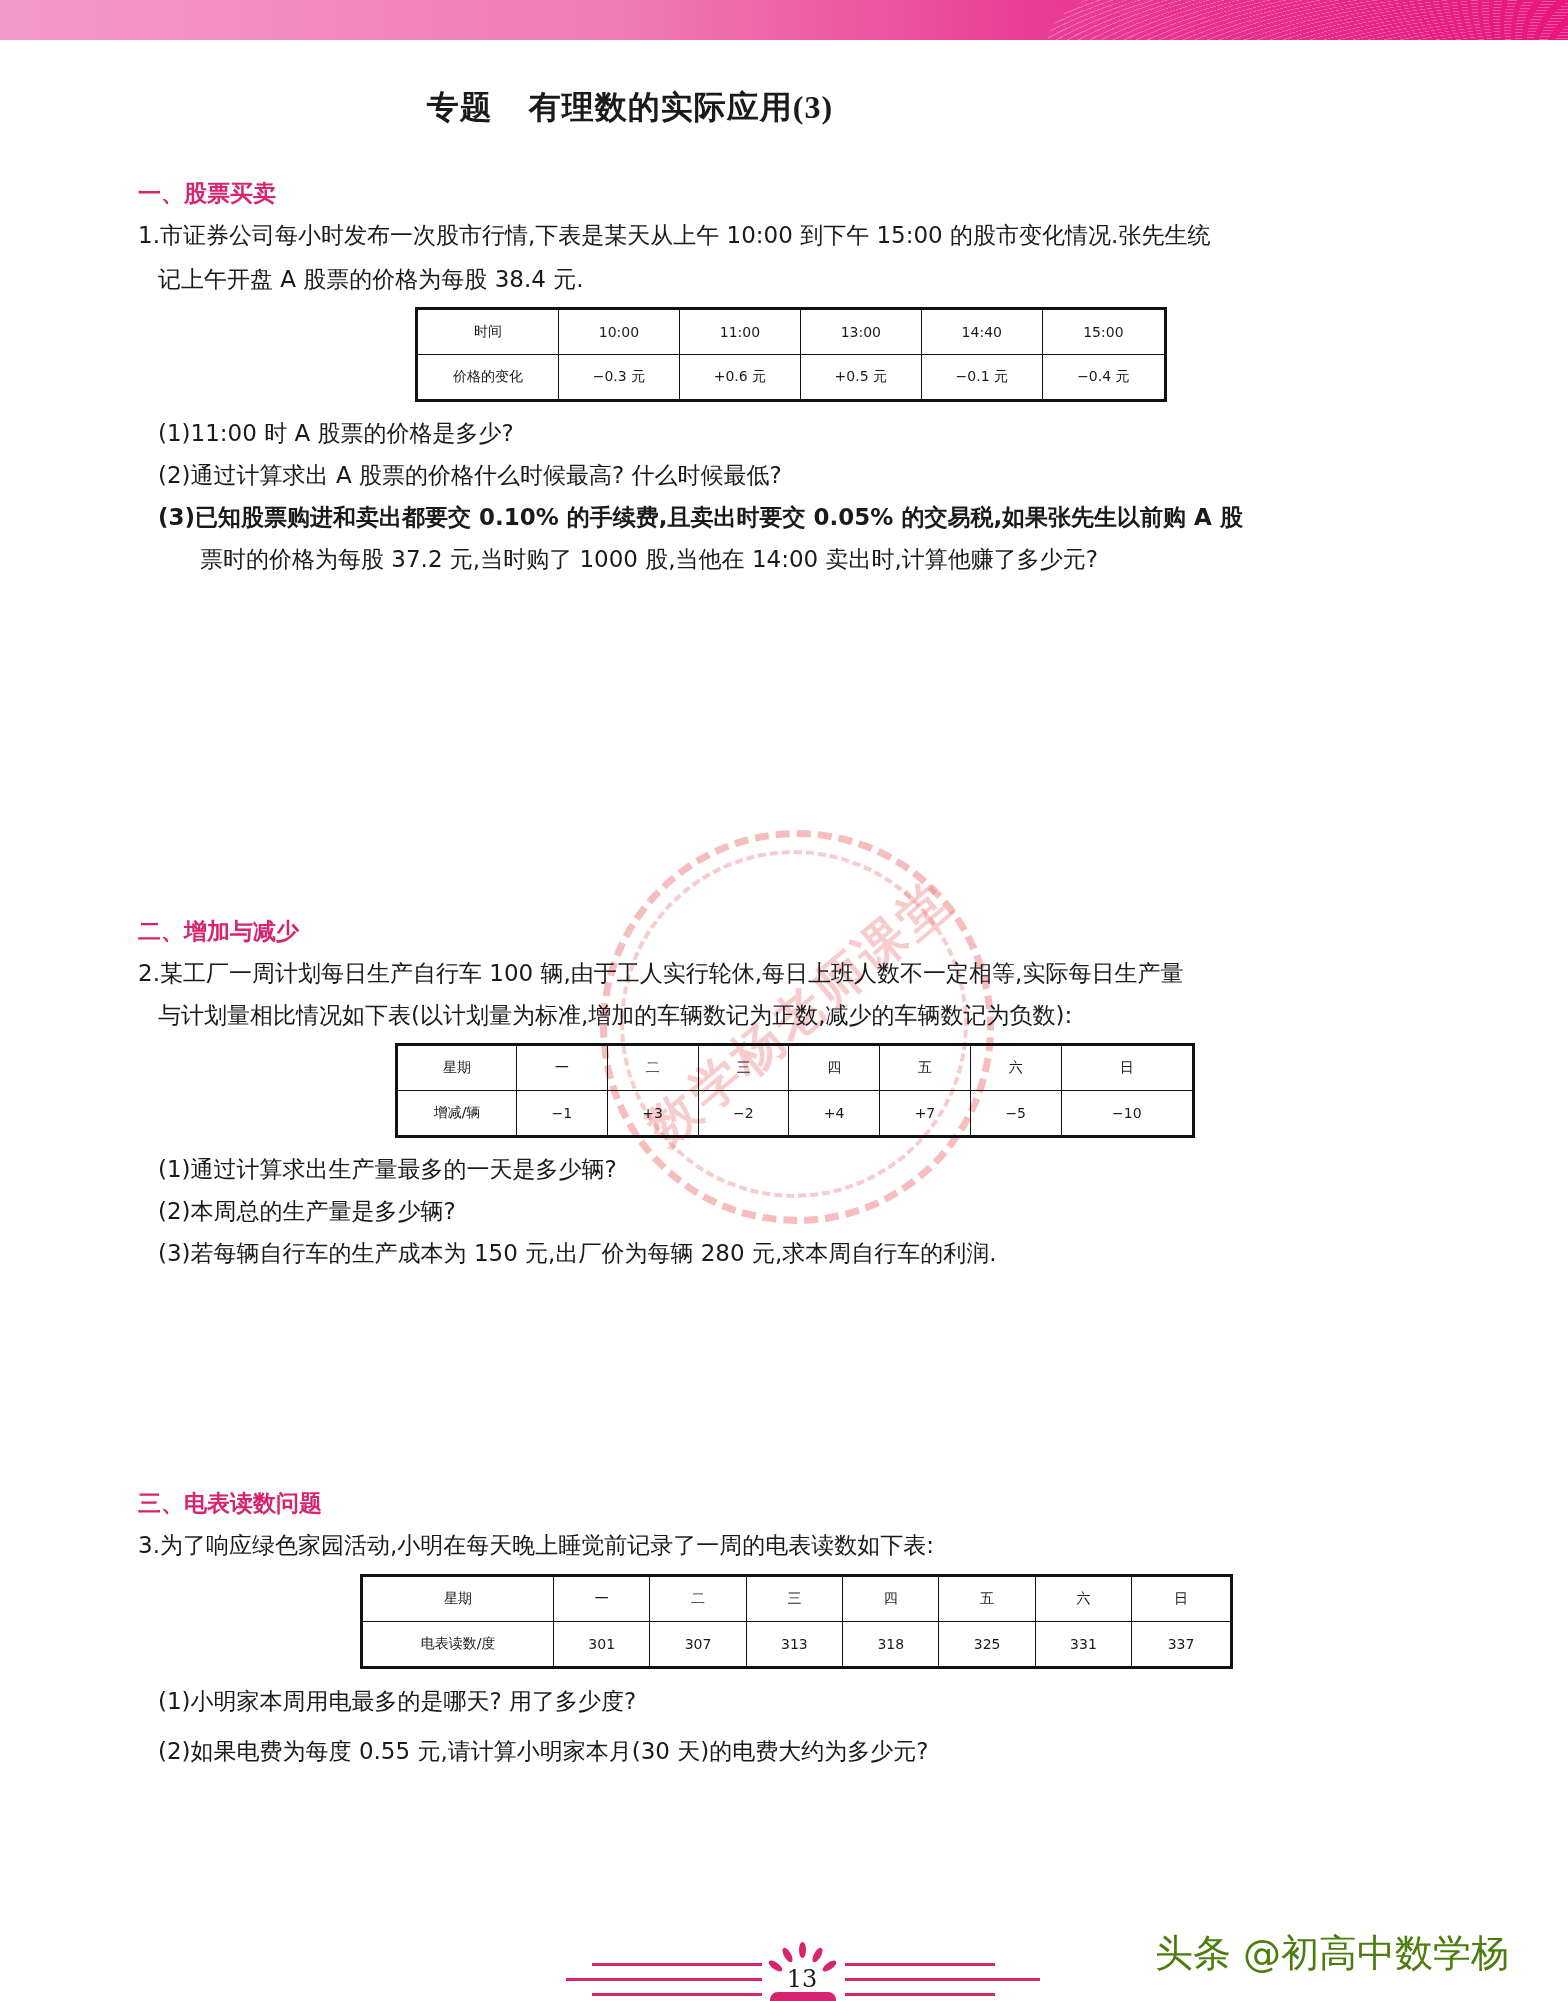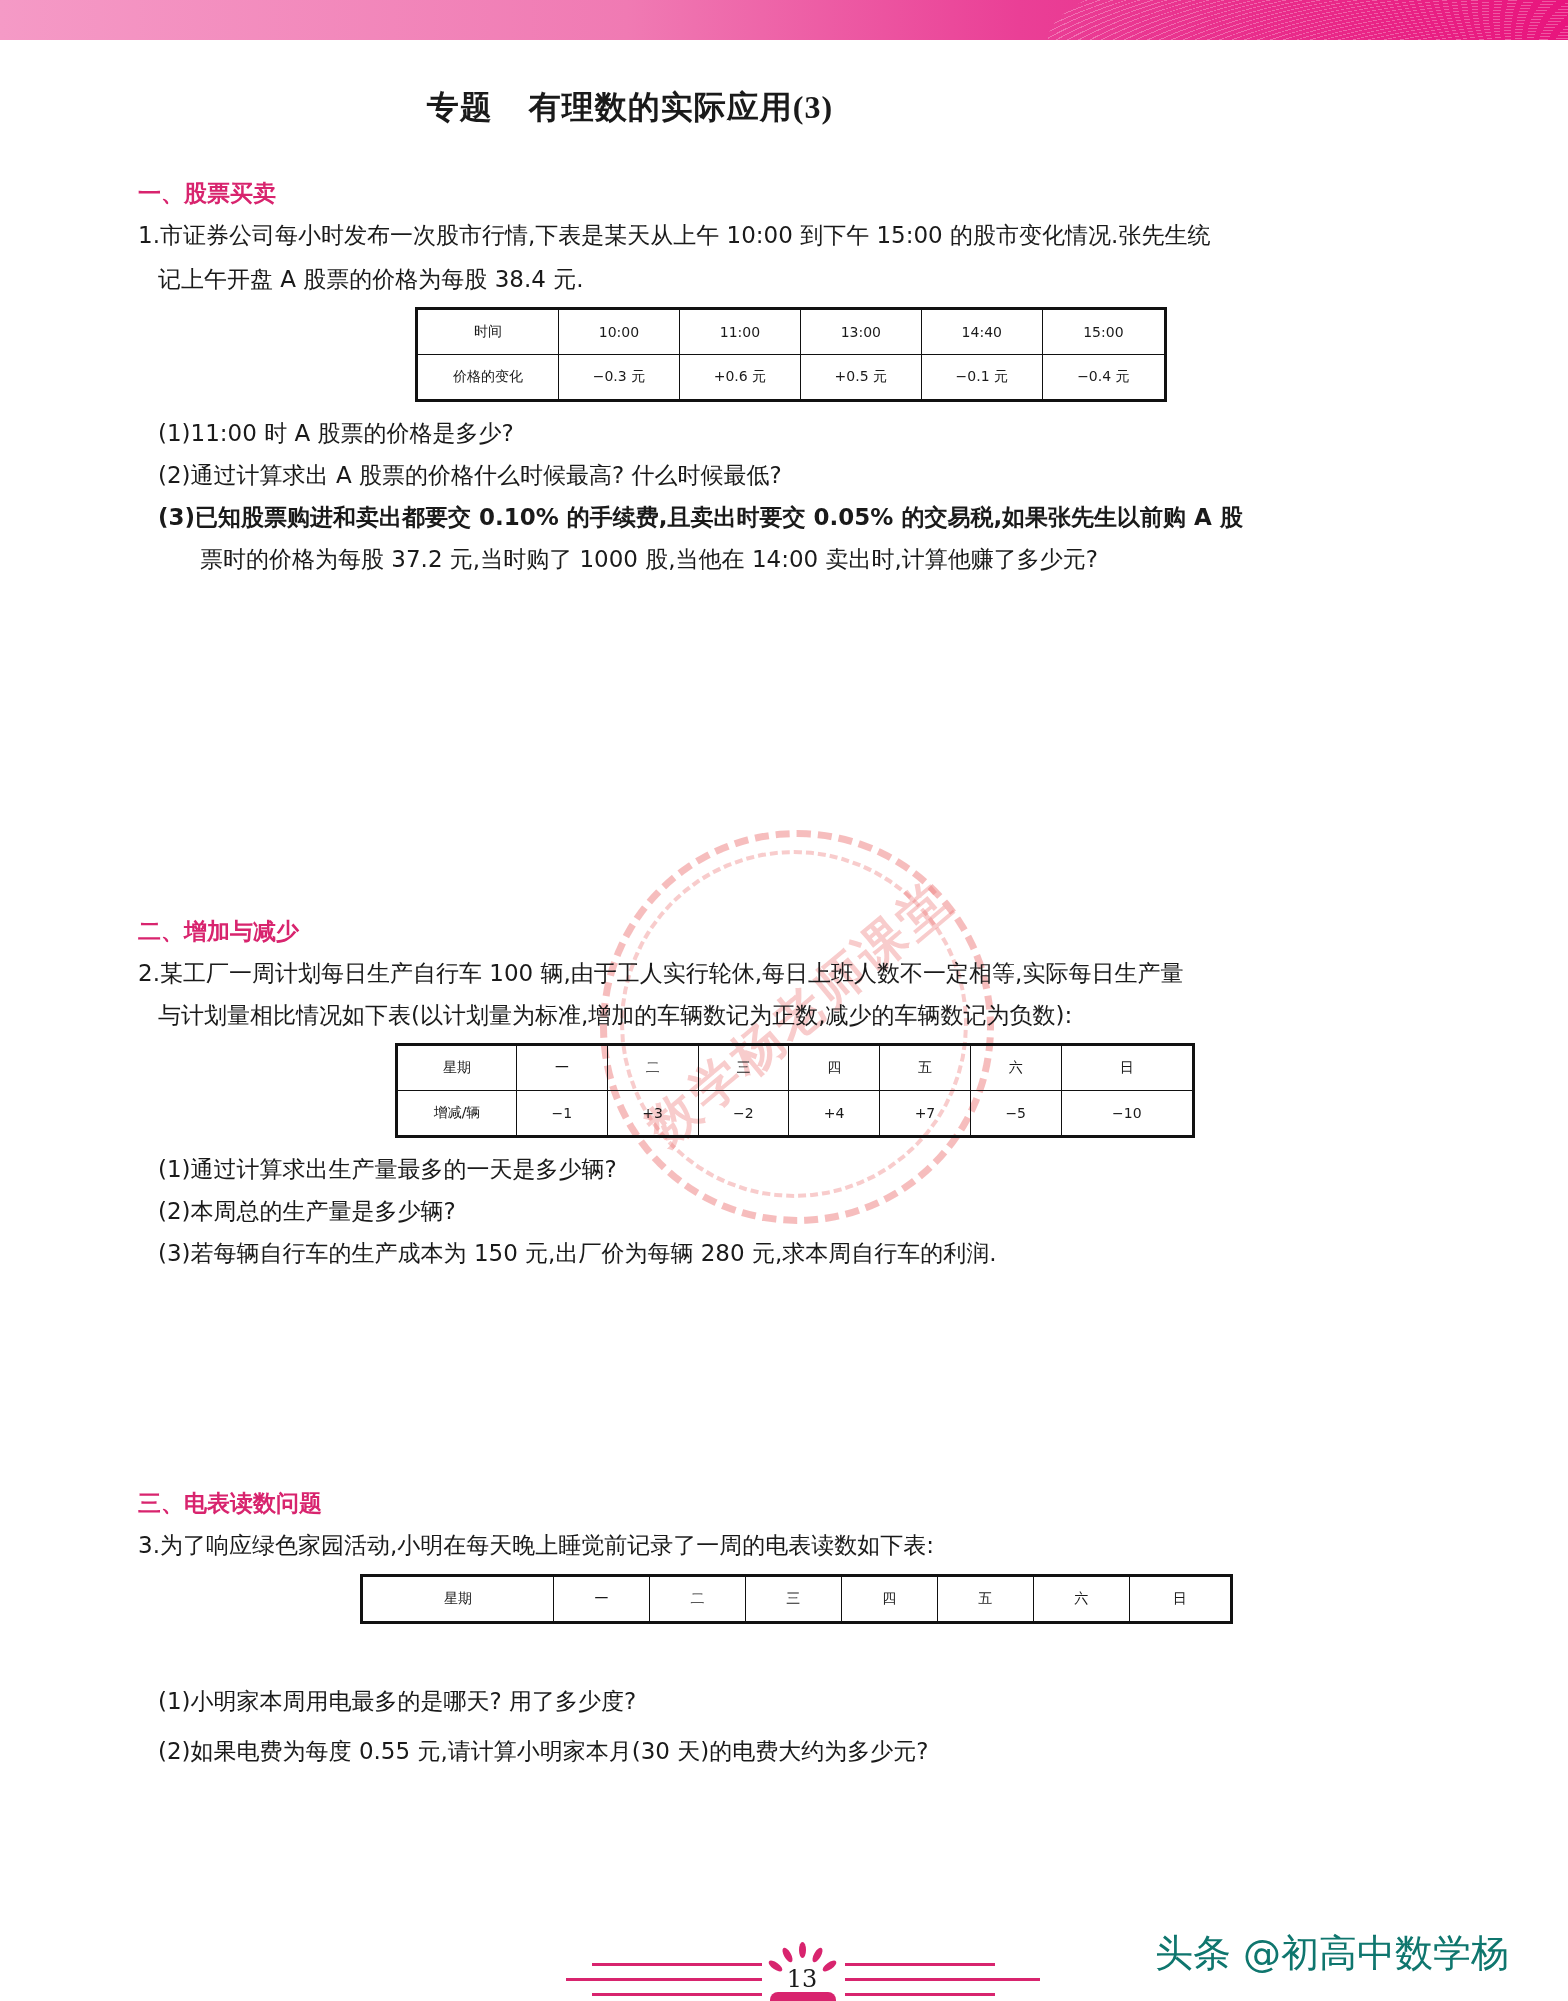--- a/index.html
+++ b/index.html
@@ -73,21 +73,21 @@
     .petals span {
       position: absolute; width: 7px; height: 16px; border-radius: 50%;
       background: #d8246e;
     }
     .book {
       position: absolute; left: 770px; top: 1992px; width: 66px; height: 9px;
       background: #d8246e; border-radius: 8px 8px 0 0;
     }
     .watermark {
       position: absolute; left: 1155px; top: 1928px;
-      font-size: 38px; color: #0f766e;
+      font-size: 38px; color: #4d7c0f;
       font-family: "DejaVu Sans", "Liberation Sans", sans-serif;
       text-shadow: 1px 1px 0 #fff, -1px -1px 0 #fff;
     }
   </style>
 </head>
 <body>
 
 <div class="top-band">
     <div class="wave"></div>
   </div>
@@ -170,20 +170,30 @@
   <tbody>
       <tr>
     <td style="width:190px;">星期</td>
     <td>一</td>
     <td>二</td>
     <td>三</td>
     <td>四</td>
     <td>五</td>
     <td>六</td>
     <td>日</td>
+  </tr>
+  <tr>
+    <td>电表读数/度</td>
+    <td>301</td>
+    <td>307</td>
+    <td>313</td>
+    <td>318</td>
+    <td>325</td>
+    <td>331</td>
+    <td>337</td>
   </tr>
 </tbody>
   </table>
 
 <div class="para" style="left:158px; top:1680px;">(1)小明家本周用电最多的是哪天? 用了多少度?</div>
 <div class="para" style="left:158px; top:1722px;margin-top:8px;">(2)如果电费为每度 0.55 元,请计算小明家本月(30 天)的电费大约为多少元?</div>
 
 <div class="footer-lines">
   <div class="l" style="left:32px; top:3px; width:170px;"></div>
   <div class="l" style="left:6px; top:18px; width:196px;"></div>

